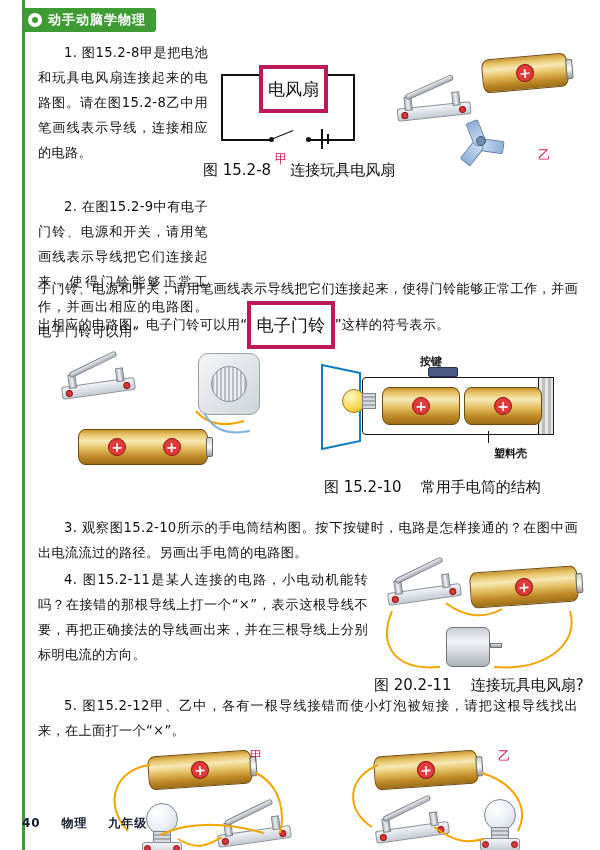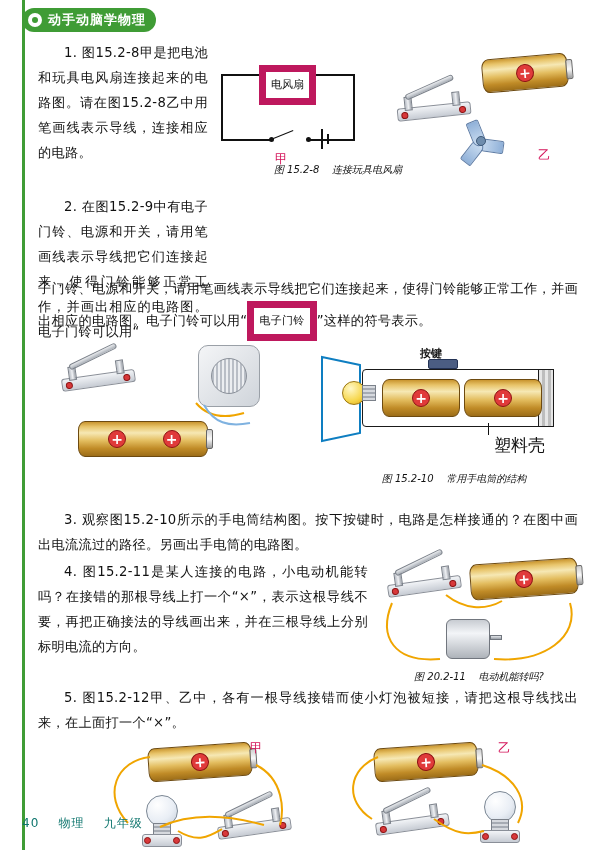--- a/index.html
+++ b/index.html
@@ -19,21 +19,21 @@
     position: absolute;
     left: 22px; top: 0; bottom: 0;
     width: 3px;
     background: #3f9c35;
   }
   .header-badge {
     position: absolute;
     left: 22px; top: 8px;
     height: 24px;
     background: #3f9c35;
-    border-radius: 12px;
+    border-radius: 3px;
     display: flex; align-items: center;
     padding: 0 10px 0 6px;
     color: #ffffff;
     font-size: 13px;
     font-weight: bold;
     letter-spacing: 1px;
   }
   .header-badge .dot {
     width: 14px; height: 14px;
     border-radius: 50%;
@@ -58,25 +58,23 @@
     color: #111;
   }
   p.para {
     margin: 0 0 2px 0;
     text-align: justify;
     text-justify: inter-ideograph;
     letter-spacing: 0.3px;
   }
   .indent { text-indent: 26px; }
   .caption {
-    font-size: 10px;
+    font-size: 15px;
     color: #111;
-    text-align: center;
     line-height: 16px;
-    font-style: italic;
   }
   .label-red {
     color: #d4145a;
     font-size: 12.5px;
   }
   .fig-box {
     position: relative;
   }
   
   .battery {
@@ -231,29 +229,30 @@
     background: linear-gradient(to right,#cfe0f2,#8fb0d8);
     border: 1px solid #5e7ca5;
     border-radius: 13px 4px 4px 13px;
     transform-origin: 2px 6px;
   }
   .wire { position: absolute; }
   .footer {
     position: absolute;
     left: 22px; bottom: 18px;
     font-size: 12px;
-    color: #0f766e;
+    color: #0f172a;
     letter-spacing: 1px;
+    font-weight: bold;
   }
   .boxlabel {
     display: inline-block;
-    border: 7px solid #be185d;
+    border: 4px solid #be185d;
     background: #fff;
-    font-size: 11px;
-    padding: 6px 5px;
+    font-size: 17px;
+    padding: 13px 5px;
     line-height: 14px;
   }
 </style>
 </head>
 <body>
 
 <div class="page">
 
   <div class="left-rule"></div>
 
@@ -386,21 +385,21 @@
           <div class="plus">+</div>
         </div>
         <div class="battery" style="position:absolute; left:156px; top:30px; width:78px; height:38px;">
           <div class="body"></div>
           <div class="plus">+</div>
         </div>
 
         <div style="position:absolute; left:120px; top:10px; width:30px; height:10px; background:#4b5d82; border:1px solid #233254; border-radius:2px;"></div>
         <div style="position:absolute; left:112px; top:-8px; font-size:11px; font-weight:bold;">按键</div>
 
-        <div style="position:absolute; left:186px; top:84px; font-size:17px;">塑料壳</div>
+        <div style="position:absolute; left:186px; top:84px; font-size:11px;font-weight:bold;">塑料壳</div>
         <div style="position:absolute; left:180px; top:74px; width:1px; height:12px; background:#111;"></div>
         <div class="caption" style="position:absolute; left:16px; top:122px; width:260px;">
           <span>图 15.2-10</span>
           &nbsp;&nbsp;
           <span>常用手电筒的结构</span>
         </div>
       </div>
     </div>
 
     <p class="para indent" style="margin-top:2px;">3. 观察图15.2-10所示的手电筒结构图。按下按键时，电路是怎样接通的？在图中画出电流流过的路径。另画出手电筒的电路图。</p>
@@ -427,21 +426,21 @@
             <div class="shaft"></div>
         </div>
         <svg width="210" height="120" style="position:absolute; left:0; top:14px;">
           <path d="M18,36 C4,70 20,96 66,92" stroke="#f0a500" stroke-width="2" fill="none"></path>
           <path d="M72,28 C90,42 110,44 128,34" stroke="#f0a500" stroke-width="2" fill="none"></path>
           <path d="M196,36 C206,70 170,96 120,92" stroke="#f0a500" stroke-width="2" fill="none"></path>
         </svg>
         <div class="caption" style="position:absolute; left:0; top:116px; width:210px;">
           <span>图 20.2-11</span>
           &nbsp;&nbsp;
-          <span>电动机能转吗?</span>
+          <span>连接玩具电风扇?</span>
         </div>
       </div>
     </div>
 
     <p class="para indent" style="margin-top:-6px;">5. 图15.2-12甲、乙中，各有一根导线接错而使小灯泡被短接，请把这根导线找出来，在上面打一个“×”。</p>
 
     <div style="position:relative; height:150px; margin-top:4px;">
 
       <div style="position:absolute; left:60px; top:0; width:220px; height:120px;">
         <div class="battery" style="position:absolute; left:50px; top:6px; width:104px; height:34px; transform:rotate(-4deg);">

